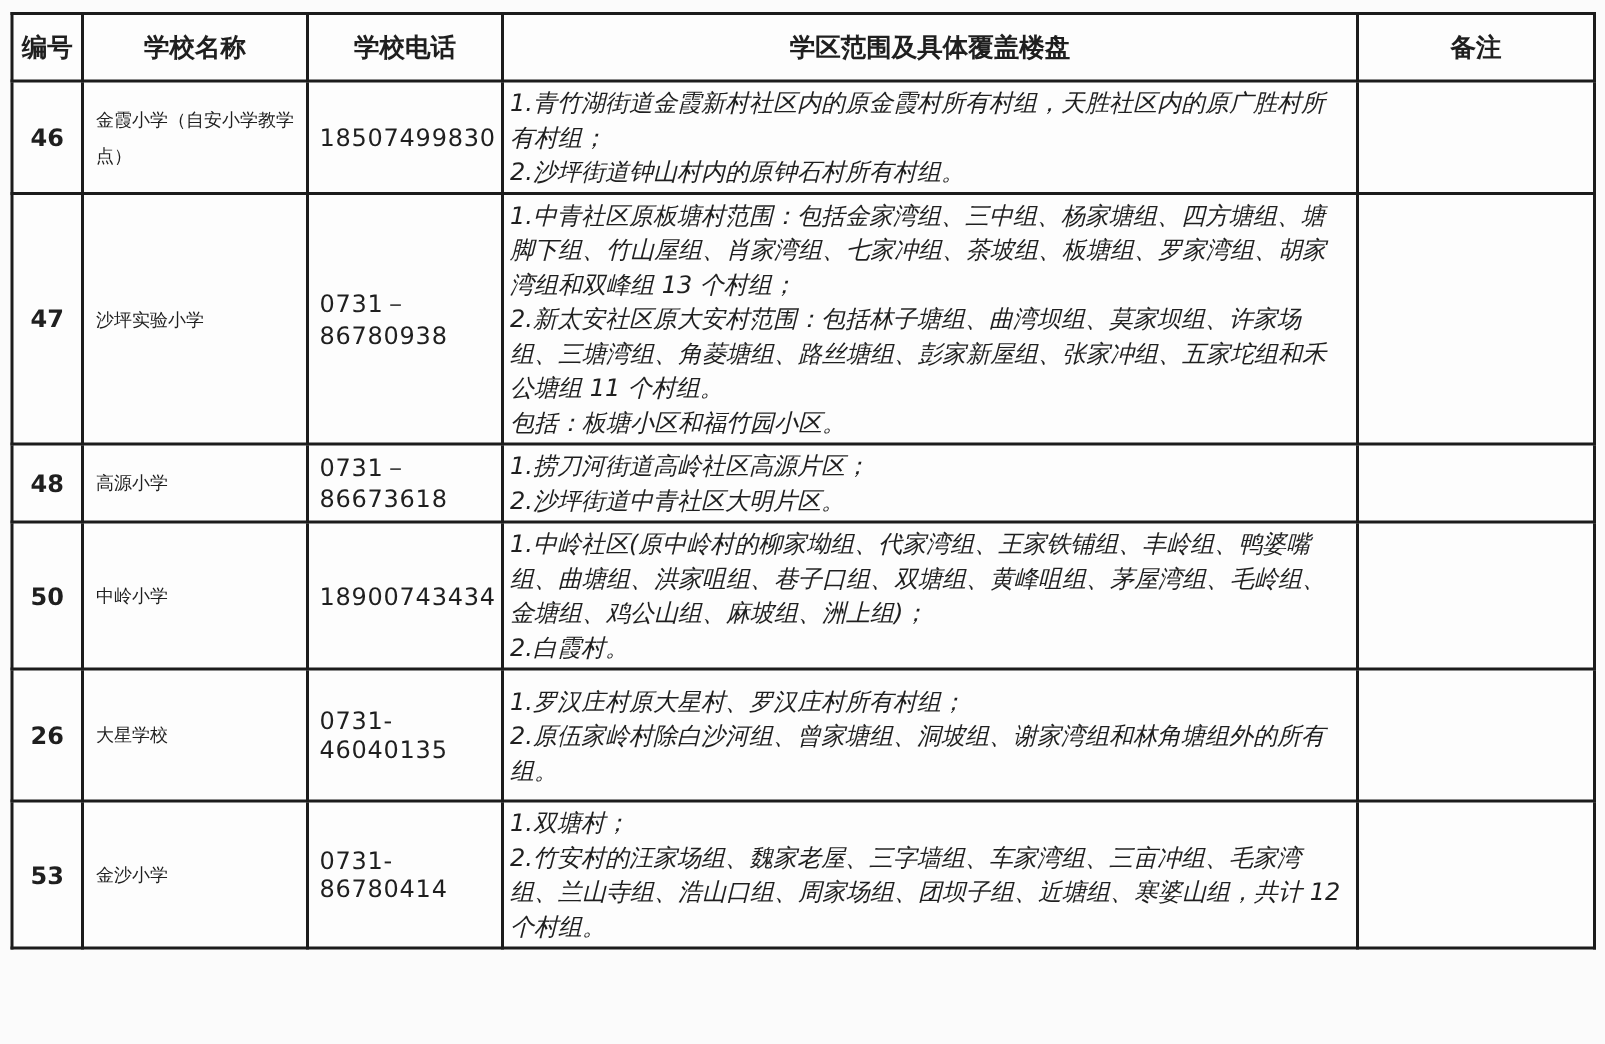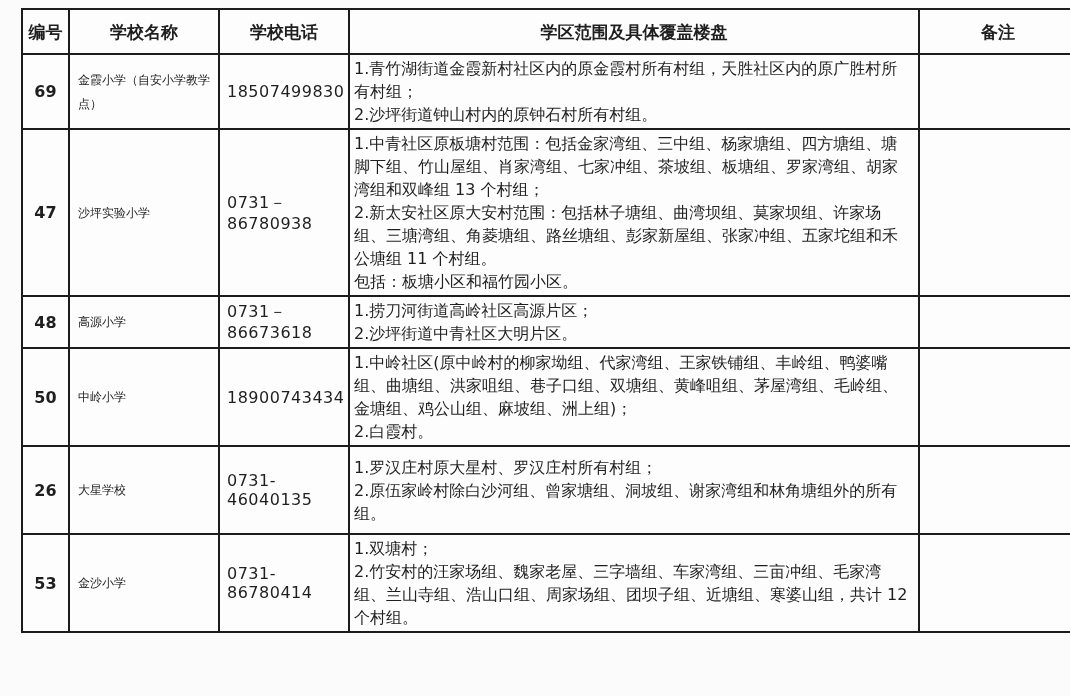--- a/index.html
+++ b/index.html
@@ -6,21 +6,21 @@
     margin: 0;
     padding: 0;
     background: #fbfbfb;
     font-family: "DejaVu Sans", "Liberation Sans", sans-serif;
     color: #1f1f1f;
   }
   .page {
     width: 1070px;
     height: 696px;
     box-sizing: border-box;
-    padding: 8px 21px;
+    padding: 8px 7px;
     overflow: hidden;
     background: #fbfbfb;
   }
   table.school-table {
     border-collapse: collapse;
     table-layout: fixed;
     width: 1055px;
     background: #fdfdfd;
   }
   table.school-table th,
@@ -61,20 +61,21 @@
     font-size: 16px;
     text-align: left;
     padding: 2px 2px 2px 7px;
     letter-spacing: 0.5px;
   }
   td.c-district {
     font-size: 16px;
     text-align: left;
     padding: 2px 5px 2px 4px;
     line-height: 23px;
+    font-style: italic;
   }
   td.c-district .para {
     margin: 0;
     word-break: break-all;
   }
   td.c-remark {
     font-size: 16px;
     text-align: left;
     padding: 2px 4px;
     line-height: 23px;
@@ -107,21 +108,21 @@
       <tr>
         <th>编号</th>
         <th>学校名称</th>
         <th>学校电话</th>
         <th>学区范围及具体覆盖楼盘</th>
         <th>备注</th>
       </tr>
     </thead>
     <tbody id="table-body">
   <tr>
-    <td class="c-id">69</td>
+    <td class="c-id">46</td>
     <td class="c-school">金霞小学（自安小学教学点）</td>
     <td class="c-phone">18507499830</td>
     <td class="c-district">
             <div class="para">1.青竹湖街道金霞新村社区内的原金霞村所有村组，天胜社区内的原广胜村所有村组；</div>
             <div class="para">2.沙坪街道钟山村内的原钟石村所有村组。</div>
           </td>
     <td class="c-remark"></td>
   </tr>
 
   <tr>

